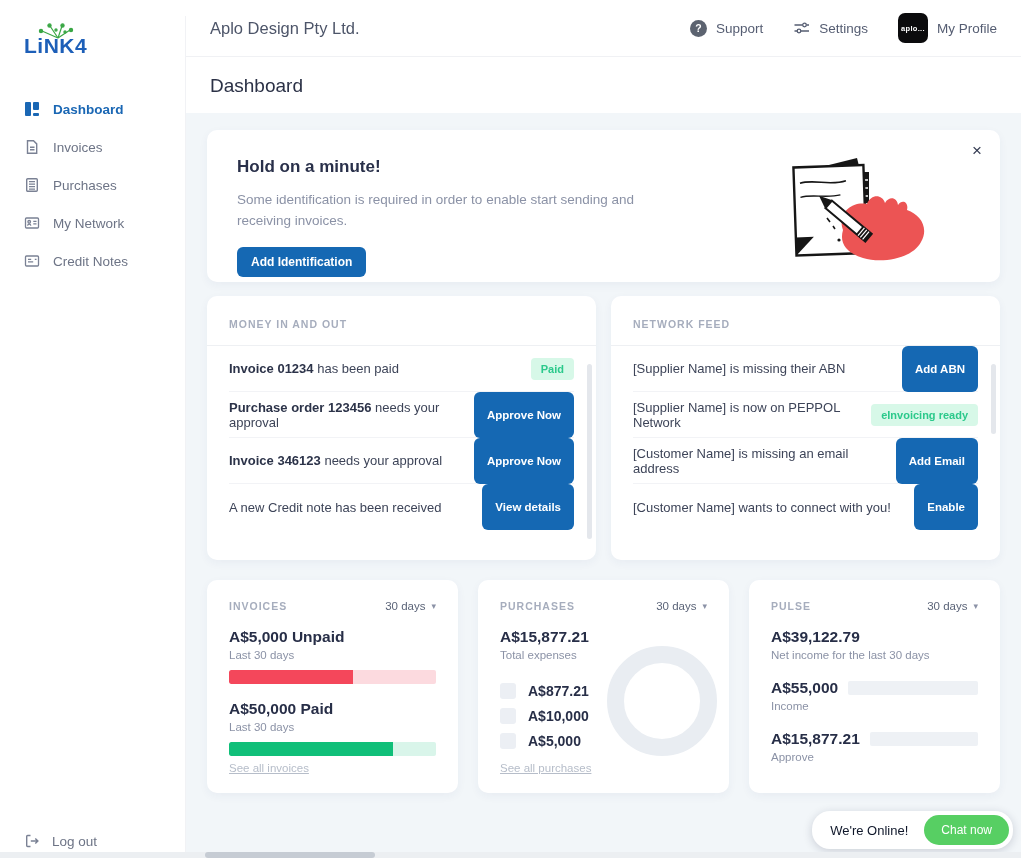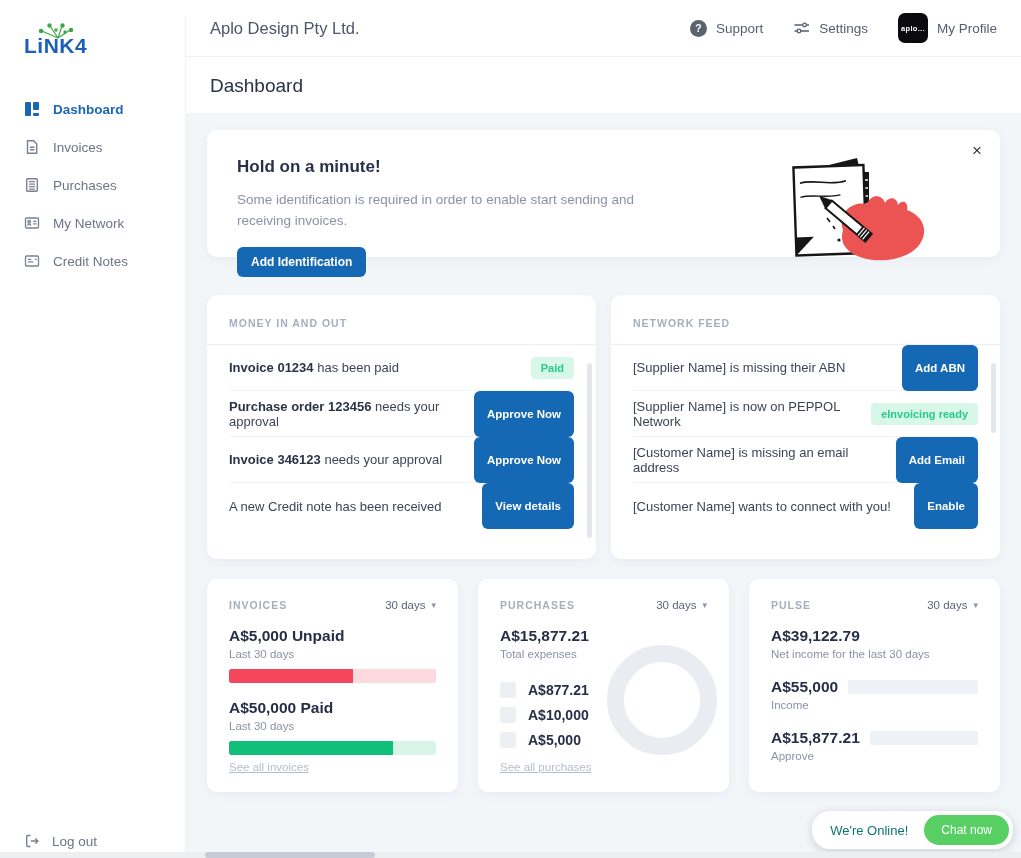--- a/index.html
+++ b/index.html
@@ -28,21 +28,21 @@
   .help-circle { width:17px; height:17px; border-radius:50%; background:#5c6370; color:#fff; font-size:10.5px; font-weight:700; display:flex; align-items:center; justify-content:center; }
   .avatar { width:30px; height:30px; border-radius:7px; background:#0b0b0d; color:#fff; font-size:7.5px; font-weight:700; display:flex; align-items:center; justify-content:center; letter-spacing:.3px; }
   .pagebar { position:absolute; left:186px; top:58px; right:0; height:55px; background:#fff; display:flex; align-items:center; padding:0 24px; }
   .page-title { font-size:19px; font-weight:500; color:#2b3146; }
 
   
   .content { position:absolute; left:186px; top:113px; right:0; bottom:0; background:#f2f6f9; padding:17px 21px 0 21px; overflow:hidden; }
   .card { background:#fff; border-radius:10px; box-shadow:0 3px 10px rgba(40,60,110,0.05); }
 
   
-  .notice { position:relative; height:127px; padding:27px 30px; margin-bottom:38px; }
+  .notice { position:relative; height:152px; padding:27px 30px; margin-bottom:14px; }
   .notice-title { font-size:17px; font-weight:700; color:#29304a; }
   .notice-body { margin-top:13px; font-size:13.5px; line-height:1.55; color:#8b92a6; max-width:430px; }
   .btn { display:inline-block; background:#1568b3; color:#fff; border:none; border-radius:6px; font-family:inherit; font-size:12px; font-weight:600; padding:8px 14px; cursor:pointer; }
   .notice .btn { margin-top:15px; }
   .dismiss { display:inline-block; margin-top:17px; font-size:10.5px; color:#bcc3cf; text-decoration:underline; cursor:pointer; }
   .notice-close { position:absolute; top:12px; right:18px; font-size:17px; color:#343b52; cursor:pointer; line-height:1; }
   .illustration { position:absolute; right:52px; top:22px; }
 
   
   .row2 { display:flex; gap:15px; margin-bottom:20px; }
@@ -77,21 +77,21 @@
   .legend-swatch { width:16px; height:16px; border-radius:3px; background:#eceff4; }
   .legend-val { font-size:14px; font-weight:700; color:#272e47; }
   .donut { position:absolute; right:12px; top:66px; width:110px; height:110px; border-radius:50%; border:17px solid #e9edf2; z-index:1; }
   .pulse-row { margin-top:18px; }
   .pulse-line { display:flex; align-items:center; gap:10px; }
   .pulse-bar { flex:1; height:14px; background:#eef1f5; border-radius:2px; overflow:hidden; }
   .pulse-bar .bar-fill { background:#cdd4de; }
 
   
   .chat { position:absolute; right:8px; bottom:9px; display:flex; align-items:center; gap:16px; background:#fff; border-radius:18px; padding:4px 4px 4px 18px; box-shadow:0 2px 10px rgba(20,30,60,.18); }
-  .chat-status { font-size:13px; color:#0f766e; }
+  .chat-status { font-size:13px; color:#0f172a; }
   .chat-btn { background:#57cf63; color:#fff; border:none; border-radius:15px; font-family:inherit; font-size:12px; padding:8px 17px; cursor:pointer; }
   .hscroll { position:absolute; left:0; right:0; bottom:0; height:6px; background:#eceff2; z-index:9; }
   .hthumb { position:absolute; left:205px; top:0; width:170px; height:6px; border-radius:3px; background:#c6ccd4; }
 </style>
 </head>
 <body>
 
 <div id="app">
 
   <aside class="sidebar">

